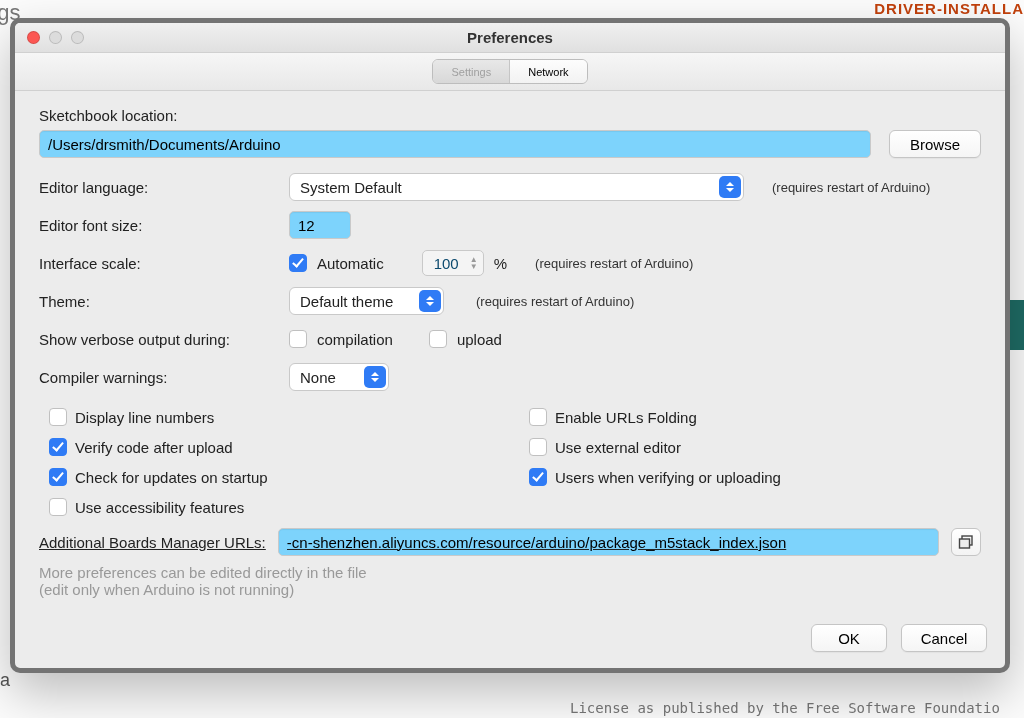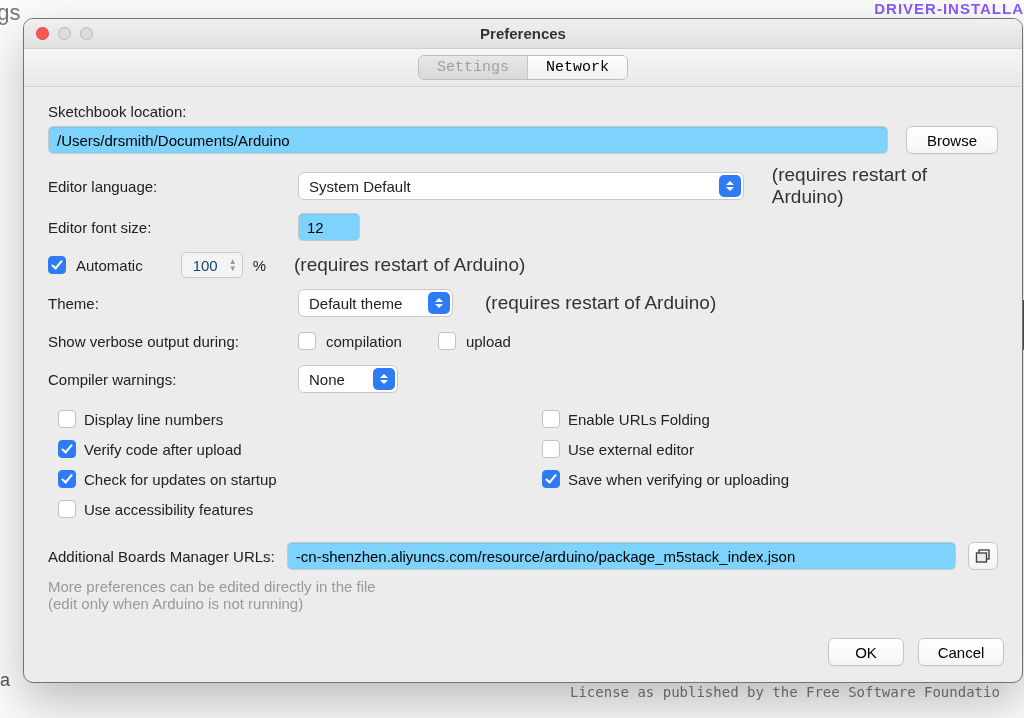--- a/index.html
+++ b/index.html
@@ -14,32 +14,32 @@
     overflow: hidden;
     position: relative;
   }
   .backdrop {
     position: absolute;
     inset: 0;
     background: #fcfcfc;
     color: #999;
   }
   .backdrop .top-left { position:absolute; top:0; left:-15px; font-size:22px; color:#777; font-weight:400;}
-  .backdrop .top-right { position:absolute; top:0; right:0; color:#8b5cf6; font-weight:700; letter-spacing:1px;}
+  .backdrop .top-right { position:absolute; top:0; right:0; color:#c2410c; font-weight:700; letter-spacing:1px;}
   .backdrop .teal-bar { position:absolute; right:0; top:300px; width:15px; height:50px; background:#1f6c65;}
-  .backdrop .footer-text { position:absolute; bottom:18px; left:570px; right:0; font-family: Menlo, monospace; font-size:14px; color:#777;}
+  .backdrop .footer-text { position:absolute; bottom:2px; left:570px; right:0; font-family: Menlo, monospace; font-size:14px; color:#777;}
   .backdrop .a-letter { position:absolute; left:0; top:670px; font-size:18px; color:#555;}
 
   .window {
     position: absolute;
-    left: 23px;
+    left: 10px;
     top: 18px;
     width: 1000px;
     background: #ececec;
-    border: 1px solid #737373;
+    border: 5px solid #737373;
     border-radius: 10px;
     box-shadow: 0 20px 50px rgba(0,0,0,0.25);
     overflow: hidden;
   }
   .titlebar {
     height: 30px;
     background: linear-gradient(#f0f0f0,#e0e0e0);
     border-bottom: 1px solid #d0d0d0;
     display: flex;
     align-items: center;
@@ -70,24 +70,23 @@
     display:flex;
     border:1px solid #bdbdbd;
     border-radius:6px;
     overflow:hidden;
     height:25px;
   }
   .segmented button {
     border:none;
     background:linear-gradient(#fdfdfd,#f2f2f2);
     padding:0 18px;
-    font-size:15px;
+    font-size:11px;
     cursor:pointer;
     height:100%;
-    font-family:Liberation Mono, monospace;
   }
   .segmented button.active {
     background:linear-gradient(#e8e8e8,#d8d8d8);
     color:#a0a0a0;
   }
   .segmented button + button { border-left:1px solid #c5c5c5; }
 
   .content {
     padding: 16px 24px 18px 24px;
   }
@@ -145,21 +144,21 @@
     position:absolute; right:2px; top:2px; bottom:2px; width:22px;
     background:#2f7bf5; border-radius:5px;
     display:flex; flex-direction:column; align-items:center; justify-content:center;
   }
   .select-caret::before, .select-caret::after {
     content:""; width:0; height:0; border-left:4px solid transparent; border-right:4px solid transparent;
   }
   .select-caret::before { border-bottom:4px solid #fff; margin-bottom:2px;}
   .select-caret::after  { border-top:4px solid #fff; }
 
-  .note { color:#333; font-size:19px; }
+  .note { color:#333; font-size:13px; }
 
   .mac-check {
     width:18px; height:18px; border-radius:4px; border:1px solid #c0c0c0;
     background:#fff; display:inline-flex; align-items:center; justify-content:center;
     flex-shrink:0; position:relative;
   }
   .mac-check.checked {
     background:#2f7bf5; border-color:#2f7bf5;
   }
   .mac-check.checked::after {
@@ -196,21 +195,21 @@
     display:flex; justify-content:flex-end; gap:14px;
     padding: 8px 18px 16px;
   }
 
   .icon-btn {
     width:30px; height:28px; border:1px solid #c5c5c5; border-radius:6px;
     background:linear-gradient(#fff,#f3f3f3); display:flex; align-items:center; justify-content:center; cursor:pointer;
   }
   .icon-btn svg { width:16px; height:16px; }
 
-  .boards-row { display:flex; align-items:center; gap:12px; margin-top:18px; }
+  .boards-row { display:flex; align-items:center; gap:12px; margin-top:6px;text-decoration:underline; }
   .boards-row input { flex:1; }
 </style>
 </head>
 <body>
 
 <div class="backdrop">
   <div class="top-left">ngs</div>
   <div class="top-right">DRIVER-INSTALLA</div>
   <div class="teal-bar"></div>
   <div class="a-letter">a</div>
@@ -252,20 +251,21 @@
       </div>
       <span class="note" style="margin-left:18px;">(requires restart of Arduino)</span>
     </div>
 
     <div class="row">
       <div class="label">Editor font size:</div>
       <input type="text" class="textfield small-input" value="12" style="">
     </div>
 
     <div class="row">
+      <div class="label">Interface scale:</div>
       <span class="mac-check checked"></span>
       <span>Automatic</span>
       <span style="width:18px;"></span>
       <span class="stepper">
         <input type="text" disabled="" value="100" style="">
         <span class="arrows">
             <span>▲</span>
             <span>▼</span>
           </span>
       </span>
@@ -324,21 +324,21 @@
         <div class="check-row">
             <span class="mac-check"></span>
             <span>Enable URLs Folding</span>
           </div>
         <div class="check-row">
             <span class="mac-check"></span>
             <span>Use external editor</span>
           </div>
         <div class="check-row">
             <span class="mac-check checked"></span>
-            <span>Save when verifying or uploading</span>
+            <span>Users when verifying or uploading</span>
           </div>
       </div>
     </div>
 
     <div class="boards-row">
       <span>Additional Boards Manager URLs:</span>
       <input type="text" class="textfield" style="text-align: left;" value="-cn-shenzhen.aliyuncs.com/resource/arduino/package_m5stack_index.json">
       <span class="icon-btn">
         <svg viewBox="0 0 16 16">
           <rect x="4" y="2" width="10" height="9" fill="none" stroke="#444" stroke-width="1.4"></rect>

